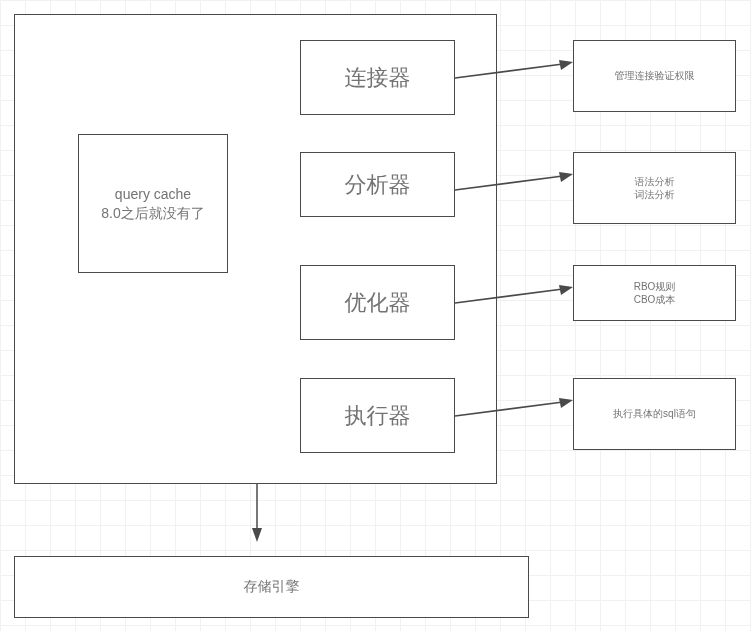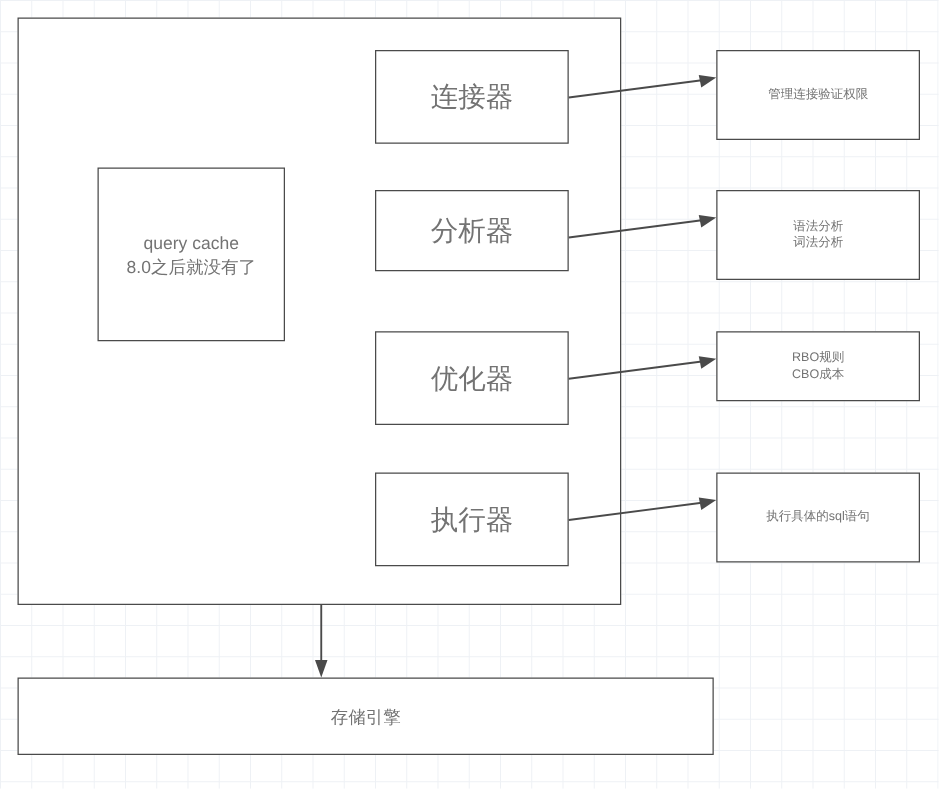--- a/index.html
+++ b/index.html
@@ -75,21 +75,21 @@
   <div class="box small-label" style="left:573px; top:40px; width:163px; height:72px;">管理连接验证权限</div>
 
   <div class="box small-label" style="left:573px; top:152px; width:163px; height:72px;text-align:right;">语法分析
 词法分析</div>
 
   <div class="box small-label" style="left:573px; top:265px; width:163px; height:56px;">RBO规则
 CBO成本</div>
 
   <div class="box small-label" style="left:573px; top:378px; width:163px; height:72px;">执行具体的sql语句</div>
 
-  <div class="box mid-label" style="left:14px; top:542px; width:557px; height:62px;">存储引擎</div>
+  <div class="box mid-label" style="left:14px; top:556px; width:515px; height:62px;font-family:Liberation Mono, monospace;">存储引擎</div>
 
   <div class="arrow" style="left:455px; top:60px; width:120px; height:30px;">
     <svg width="120" height="30" viewBox="0 0 120 30">
       <line x1="0" y1="18" x2="108" y2="4" stroke="#4a4a4a" stroke-width="1.5"></line>
       <polygon points="118,2 104,0 106,10" fill="#4a4a4a"></polygon>
     </svg>
   </div>
 
   <div class="arrow" style="left:455px; top:172px; width:120px; height:30px;">
     <svg width="120" height="30" viewBox="0 0 120 30">

